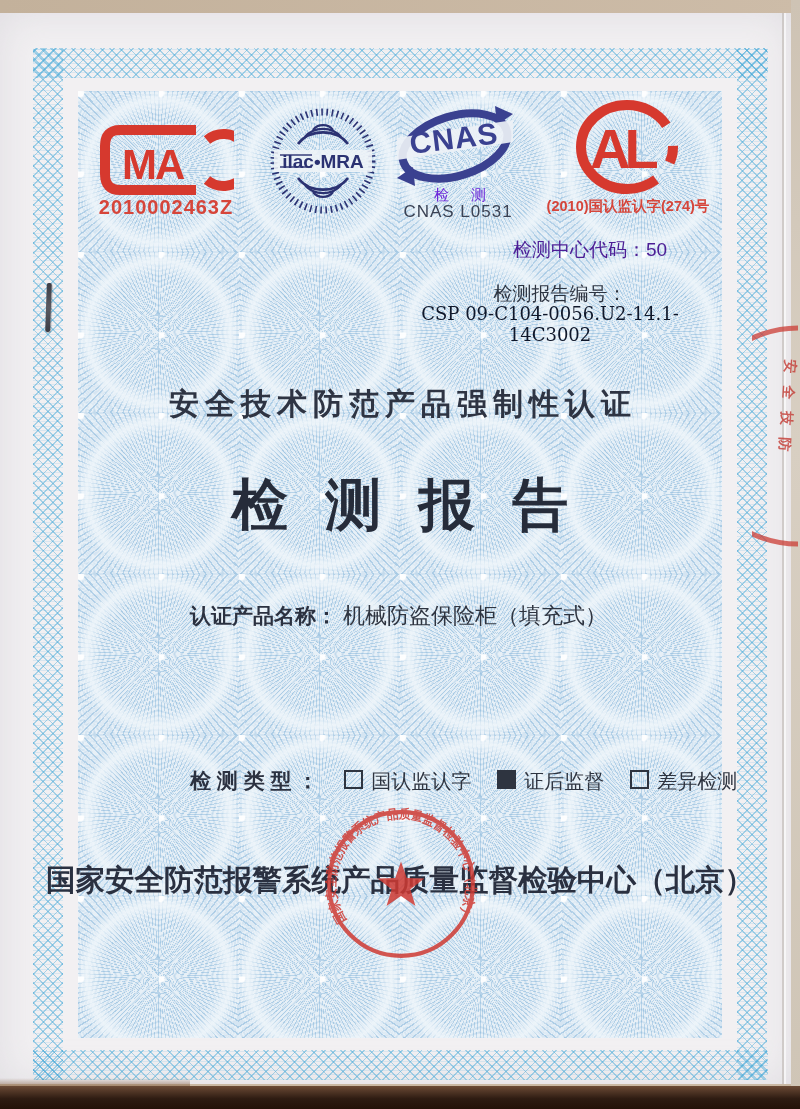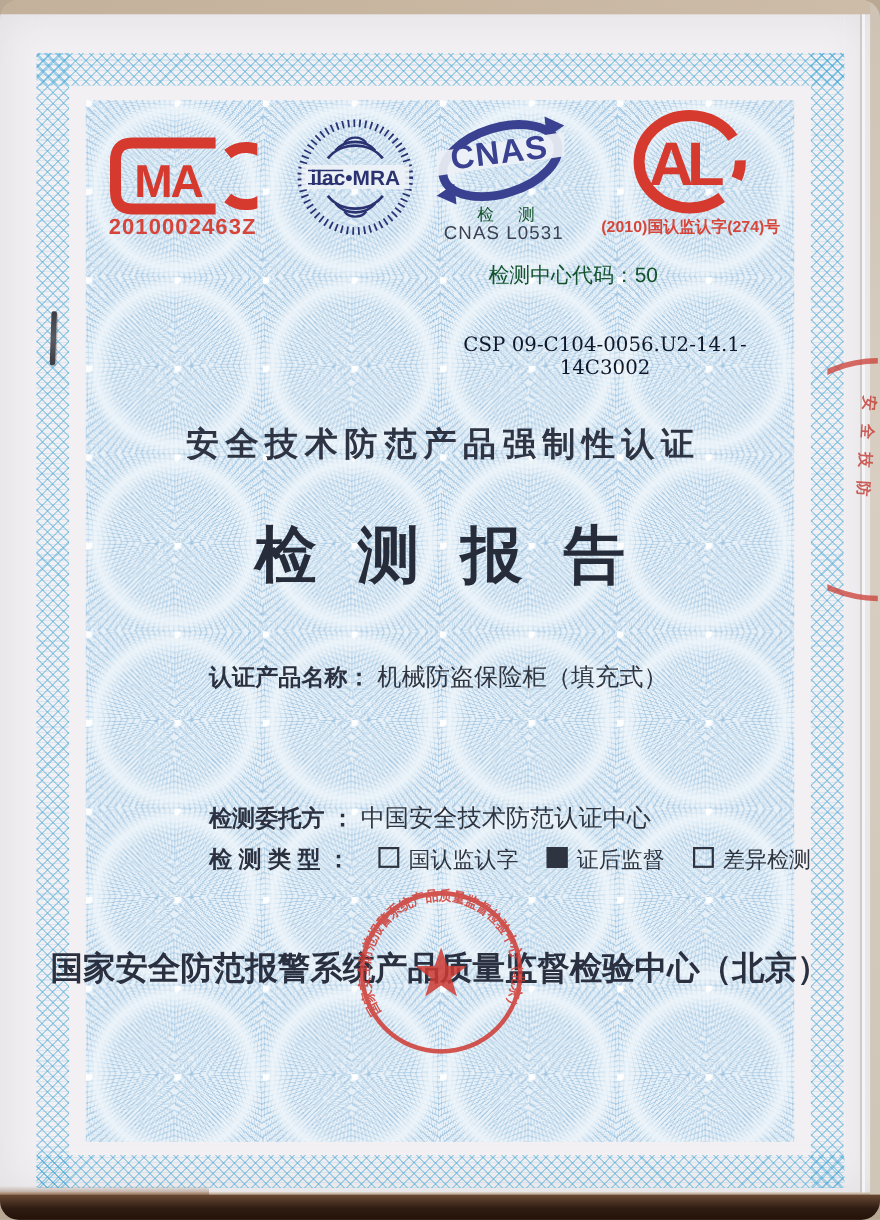--- a/index.html
+++ b/index.html
@@ -1,17 +1,17 @@
 <!DOCTYPE html>
 <html><head>
 <meta charset="utf-8">
 <style>
   html,body{margin:0;padding:0;}
   body{font-family:"Liberation Sans",sans-serif;background:#b9a893;}
-  .stage{position:relative;width:800px;height:1109px;overflow:hidden;background:#c9b8a3;border-radius:17px;}
+  .stage{position:relative;width:800px;height:1109px;overflow:hidden;background:#c9b8a3;}
   
   .backdrop-top{position:absolute;left:0;top:0;width:800px;height:13px;background:linear-gradient(90deg,#c3b19b,#cdbca8);}
   .backdrop-right{position:absolute;right:0;top:0;width:9px;height:1109px;background:linear-gradient(180deg,#cec3b4,#d8cfc2 40%,#cfc5b6);}
   .backdrop-bottom{position:absolute;left:0;top:1086px;width:800px;height:23px;background:linear-gradient(180deg,#6b4a35,#2e1c12 55%,#241208);}
   .backdrop-bottom-wedge{position:absolute;left:0;top:1078px;width:190px;height:14px;background:linear-gradient(180deg,rgba(160,120,90,0),#8a6548);}
   
   .page{position:absolute;left:0;top:13px;width:791px;height:1071px;background:#f2f0f2;box-shadow:inset 0 0 40px rgba(190,185,195,.35);}
   .page-edge-lines{position:absolute;left:768px;top:13px;width:24px;height:1071px;background:repeating-linear-gradient(90deg,rgba(200,195,190,0) 0 14px,rgba(185,178,172,.55) 14px 16px,rgba(255,255,255,.6) 16px 18px);}
   
   .band{position:absolute;background:
@@ -28,24 +28,24 @@
     background-image:
       radial-gradient(circle 6px at 2px 2px,rgba(255,255,255,.95) 0 3.5px,rgba(255,255,255,0) 5px),
       radial-gradient(circle 90px at center,rgba(231,240,247,0) 0 57px,rgba(238,245,250,.9) 72px,rgba(231,240,247,0) 83px),
       repeating-conic-gradient(from 3deg,rgba(92,156,206,.34) 0deg 0.9deg,rgba(92,156,206,0) 0.9deg 3.4deg),
       repeating-conic-gradient(from 1deg,rgba(92,156,206,.26) 0deg 0.9deg,rgba(92,156,206,0) 0.9deg 3.4deg);
     background-size:80.5px 80.5px,161px 161px,161px 161px,161px 161px;
     background-position:0 0,0 0,0 0,80.5px 80.5px;}
   
   .abs{position:absolute;}
   .cma-number{left:96px;top:196px;width:140px;text-align:center;font-size:20px;font-weight:bold;color:#d6453a;letter-spacing:1px;}
-  .cnas-cn{left:405px;top:186px;width:110px;text-align:center;font-size:15px;color:#14532d;letter-spacing:9px;text-indent:9px;}
+  .cnas-cn{left:405px;top:186px;width:110px;text-align:center;font-size:15px;color:#6d28d9;letter-spacing:9px;text-indent:9px;}
   .cnas-code{left:398px;top:202px;width:120px;text-align:center;font-size:17px;color:#3a4254;letter-spacing:1px;}
   .al-caption{left:535px;top:197px;width:186px;text-align:center;font-size:14.5px;color:#d6453a;font-weight:bold;}
-  .meta-code{left:444px;top:237px;width:220px;text-align:left;font-size:19px;color:#14532d;}
+  .meta-code{left:480px;top:237px;width:220px;text-align:center;font-size:19px;color:#4c1d95;}
   .meta-repno-label{left:455px;top:281px;width:210px;text-align:center;font-size:19px;color:#2c3340;}
   .meta-repno-value{left:385px;top:303px;width:330px;text-align:center;font-size:18px;color:#0f172a;font-family:"DejaVu Serif",serif;}
   .subtitle{left:0;top:384px;width:800px;text-align:center;font-size:30px;font-weight:700;color:#2e3443;letter-spacing:6px;text-indent:6px;}
   .main-title{left:0;top:468px;width:800px;text-align:center;font-size:56px;font-weight:800;color:#262c3a;letter-spacing:11px;text-indent:11px;}
   .field-row{left:177px;width:560px;height:34px;white-space:nowrap;}
   .field-label{font-size:21px;font-weight:700;color:#2b3140;padding-left:13px;}
   .field-value{font-size:22px;color:#2e3440;font-family:"DejaVu Serif",serif;margin-left:6px;}
   .row-0{top:601px;} .row-1{top:644px;} .row-2{top:687px;} .row-3{top:729px;} .row-4{top:767px;}
   .opt{margin-left:26px;font-size:20px;color:#2e3440;font-family:"DejaVu Serif",serif;}
   .cb{display:inline-block;width:15px;height:15px;border:2px solid #2e3440;vertical-align:-1px;margin-right:8px;background:transparent;}
@@ -108,27 +108,27 @@
   <div class="abs cnas-code">CNAS L0531</div>
 
   <svg class="abs" style="left:574px;top:100px;" width="106" height="98" viewBox="0 0 106 98">
     <ellipse cx="53" cy="47" rx="46" ry="42" fill="none" stroke="#d6392e" stroke-width="10" stroke-dasharray="215 22" stroke-dashoffset="-38"></ellipse>
     <text x="16" y="68" font-size="56" font-weight="bold" fill="#d6392e" letter-spacing="-6">
       <tspan>AL</tspan></text>
   </svg>
   <div class="abs al-caption">(2010)国认监认字(274)号</div>
 
   <div class="abs meta-code"><span>检测中心代码：</span><span>50</span></div>
+  <div class="abs meta-repno-label">检测报告编号：</div>
   <div class="abs meta-repno-value">CSP 09-C104-0056.U2-14.1-14C3002</div>
 
   <div class="abs main-title">检 测 报 告</div>
   <div class="abs subtitle">安全技术防范产品强制性认证</div>
 
   <div class="abs field-row row-0"><span class="field-label">认证产品名称：</span><span class="field-value">机械防盗保险柜（填充式）</span></div>
-  <div class="abs field-row row-3"><span class="field-label">检测委托方 ：</span><span class="field-value">中国安全技术防范认证中心</span></div>
 
   <div class="abs field-row row-4">
     <span class="field-label">检 测 类 型 ：</span><span class="opt"><span class="cb"></span><span>国认监认字</span></span><span class="opt"><span class="cb filled"></span><span>证后监督</span></span><span class="opt"><span class="cb"></span><span>差异检测</span></span>
   </div>
 
   <div class="abs footer-org">国家安全防范报警系统产品质量监督检验中心（北京）</div>
 
   <svg class="abs seal" viewBox="0 0 152 152">
     <circle cx="76" cy="76" r="70" fill="none" stroke="#cf3a33" stroke-width="4"></circle>
     <defs>

